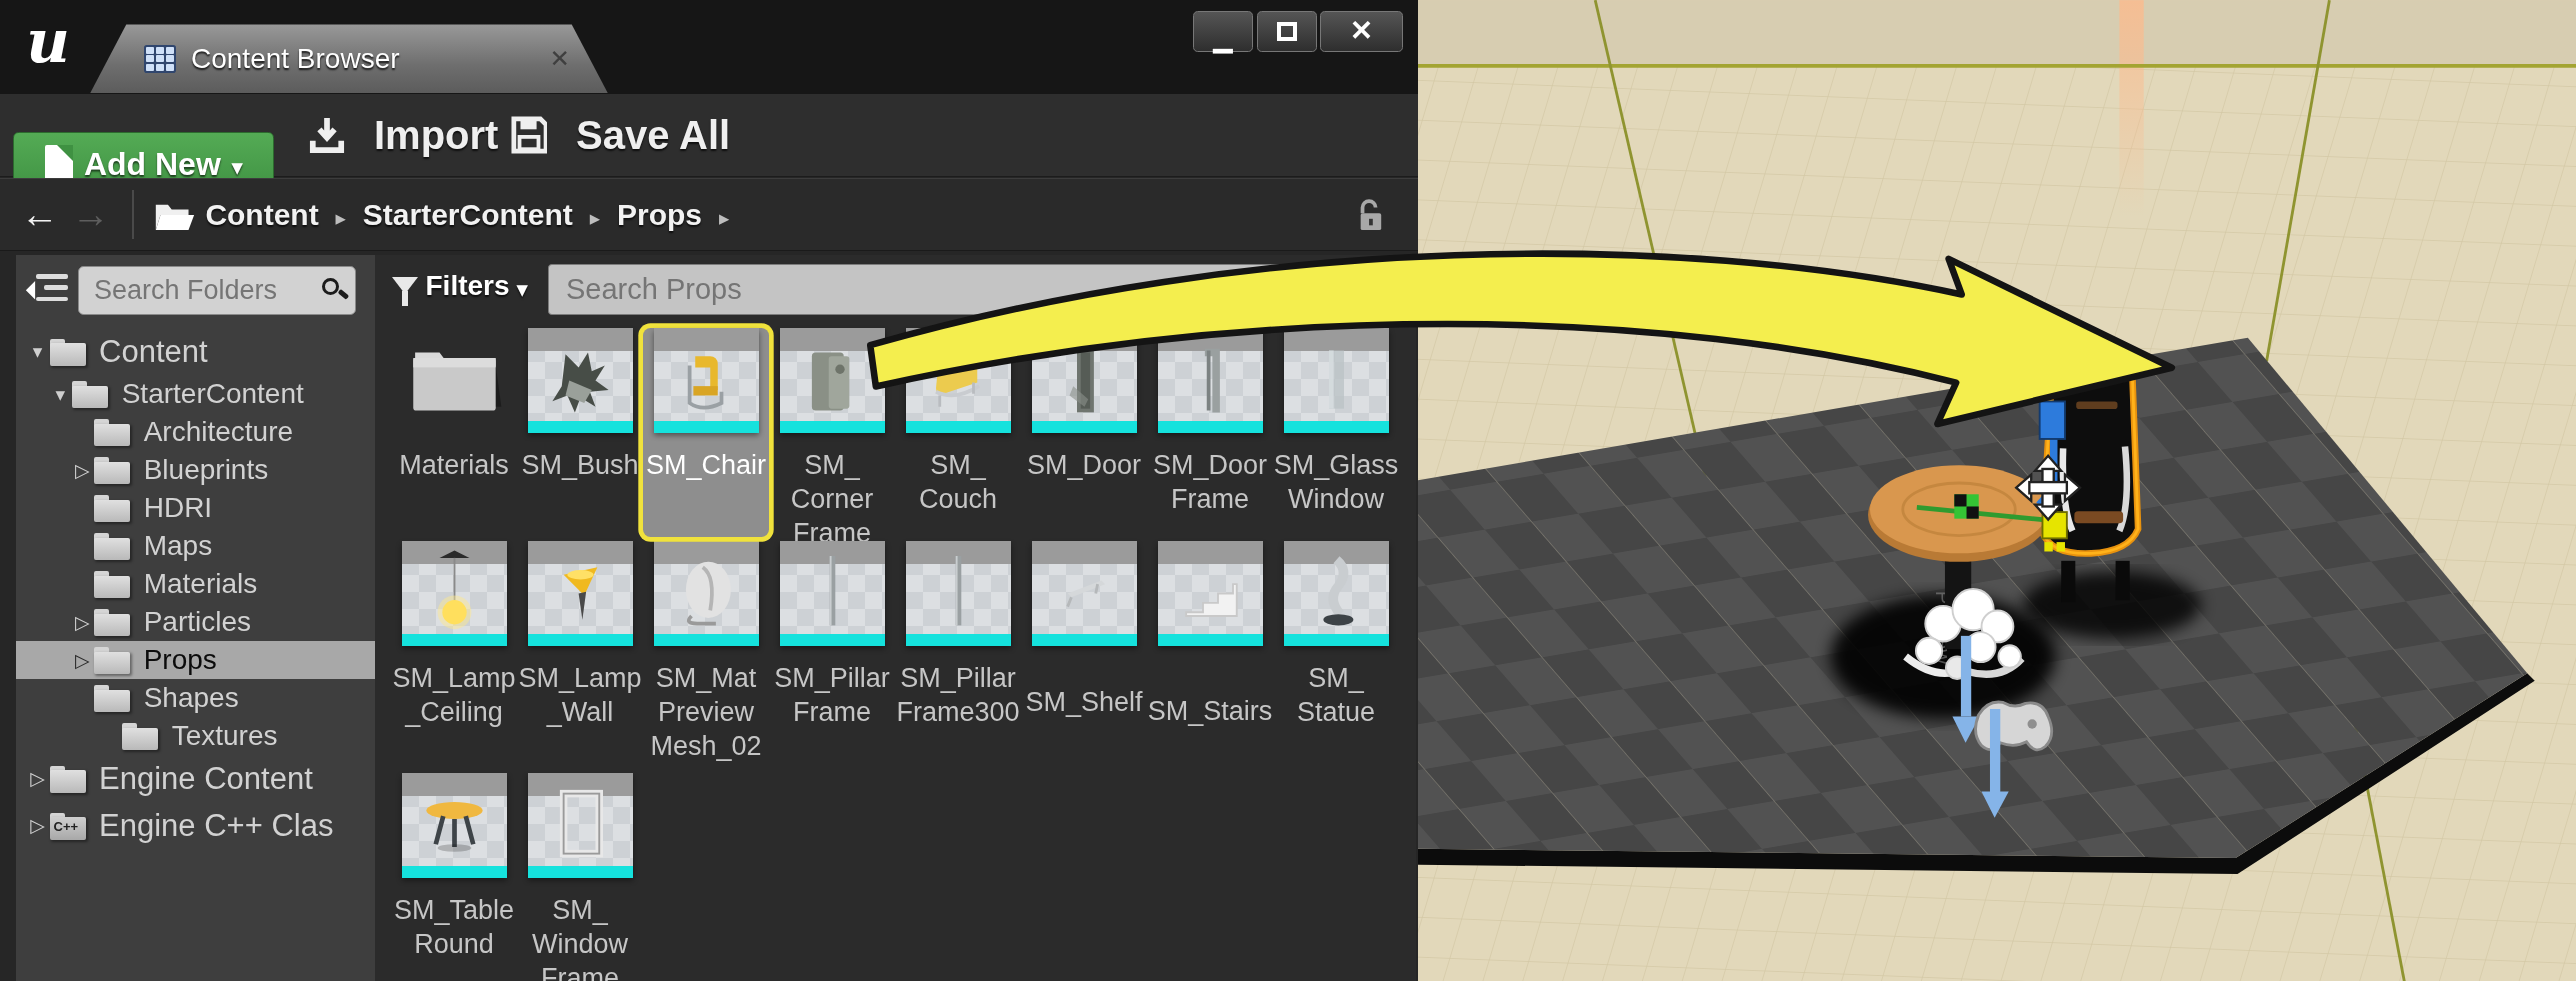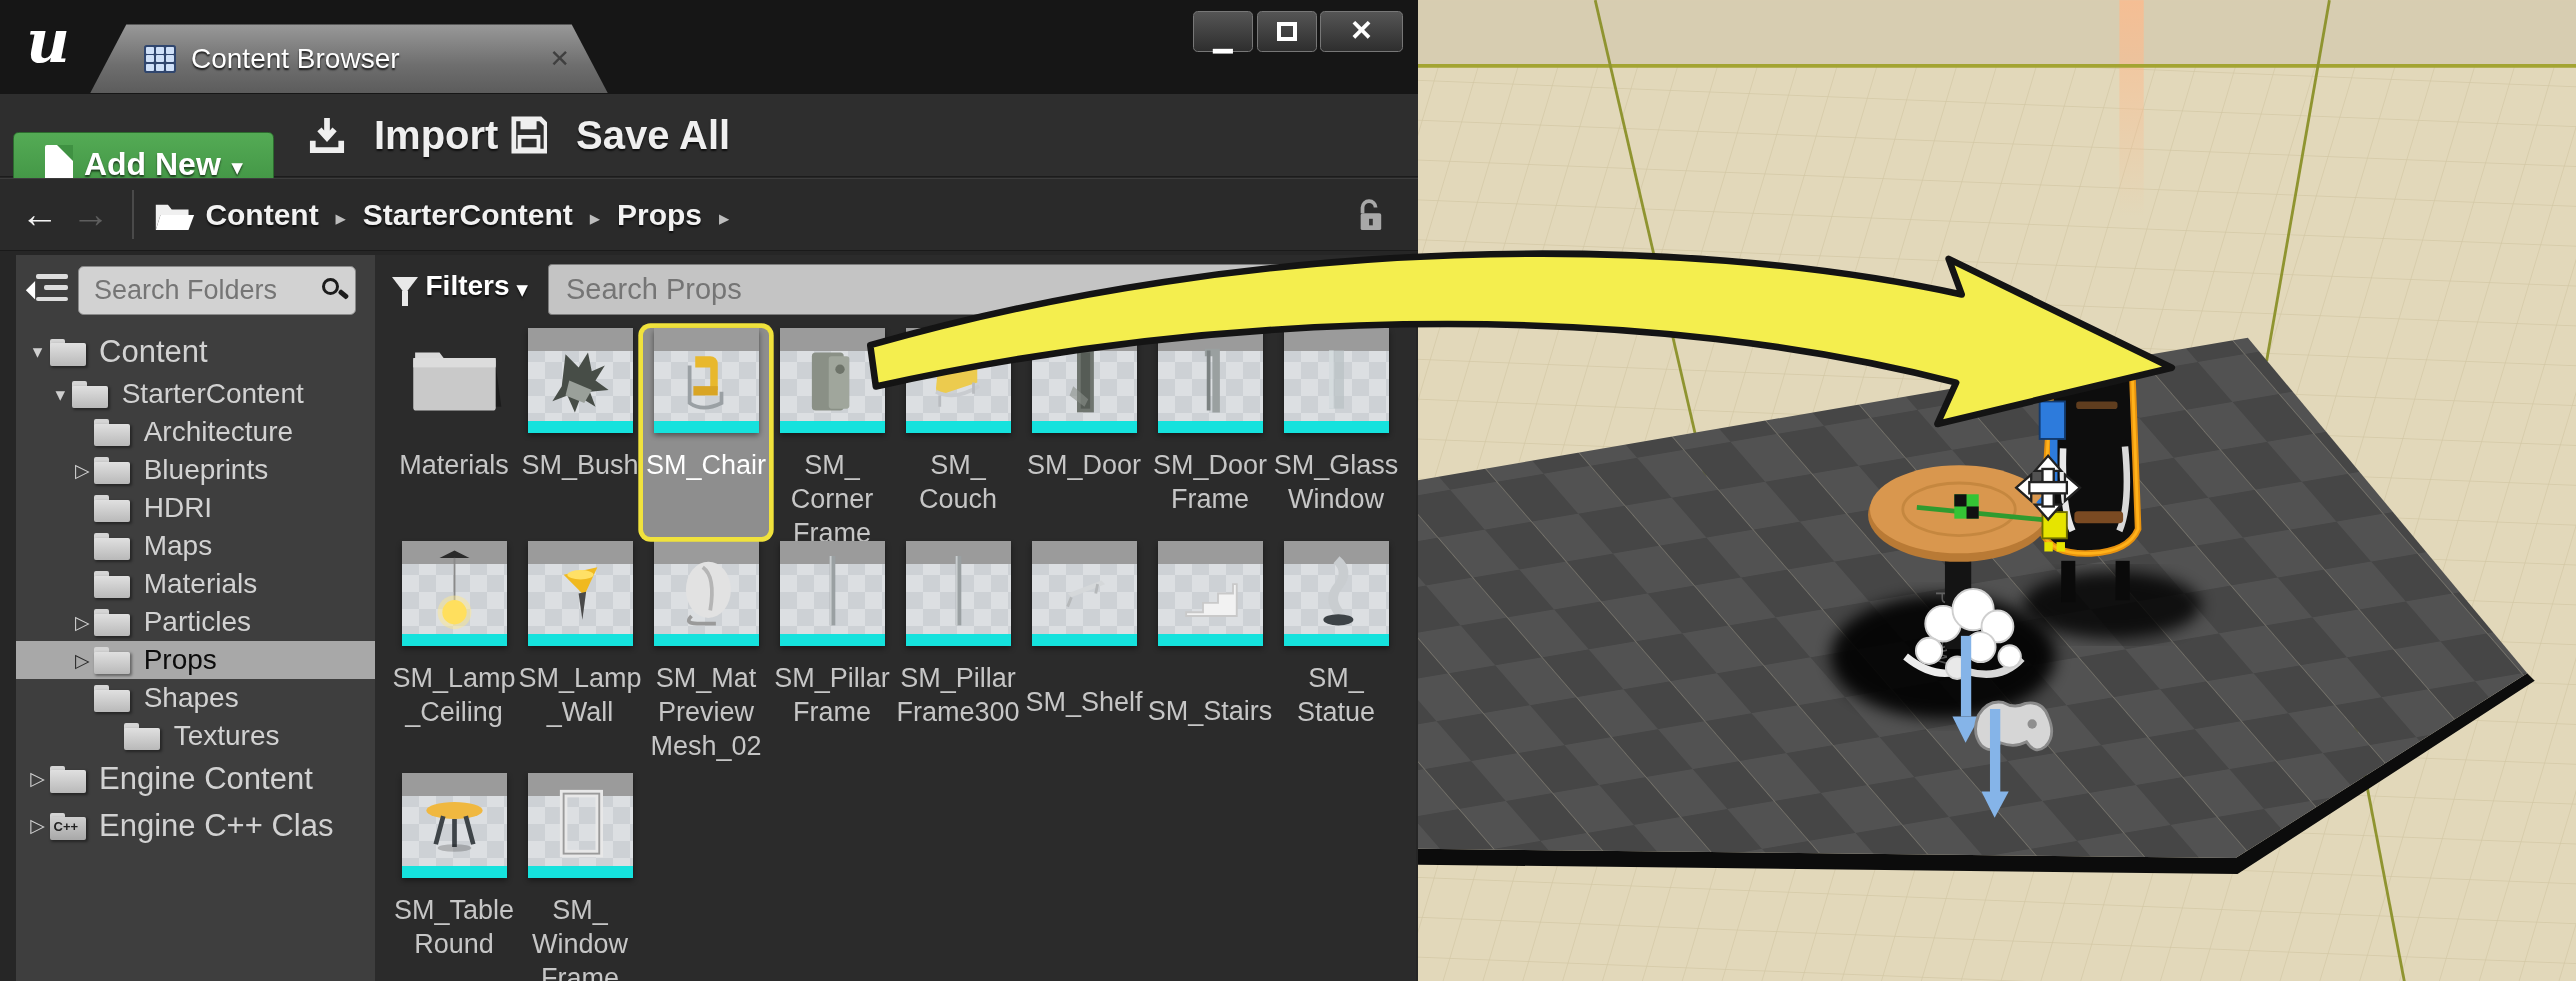--- a/index.html
+++ b/index.html
@@ -249,21 +249,21 @@
             </span>
             <span>Props</span>
           </div>
           <div class="trow" style="padding-left: 54px;">
             <span class="tarrow"></span>
             <span class="fold">
               <i></i>
             </span>
             <span>Shapes</span>
           </div>
-          <div class="trow" style="padding-left: 84px;">
+          <div class="trow" style="padding-left: 54px; margin-left: 28px;">
             <span class="tarrow"></span>
             <span class="fold">
               <i></i>
             </span>
             <span>Textures</span>
           </div>
           <div class="trow lvl0" style="padding-left: 9.4px;">
             <span class="tarrow">▷</span>
             <span class="fold">
               <i></i>

